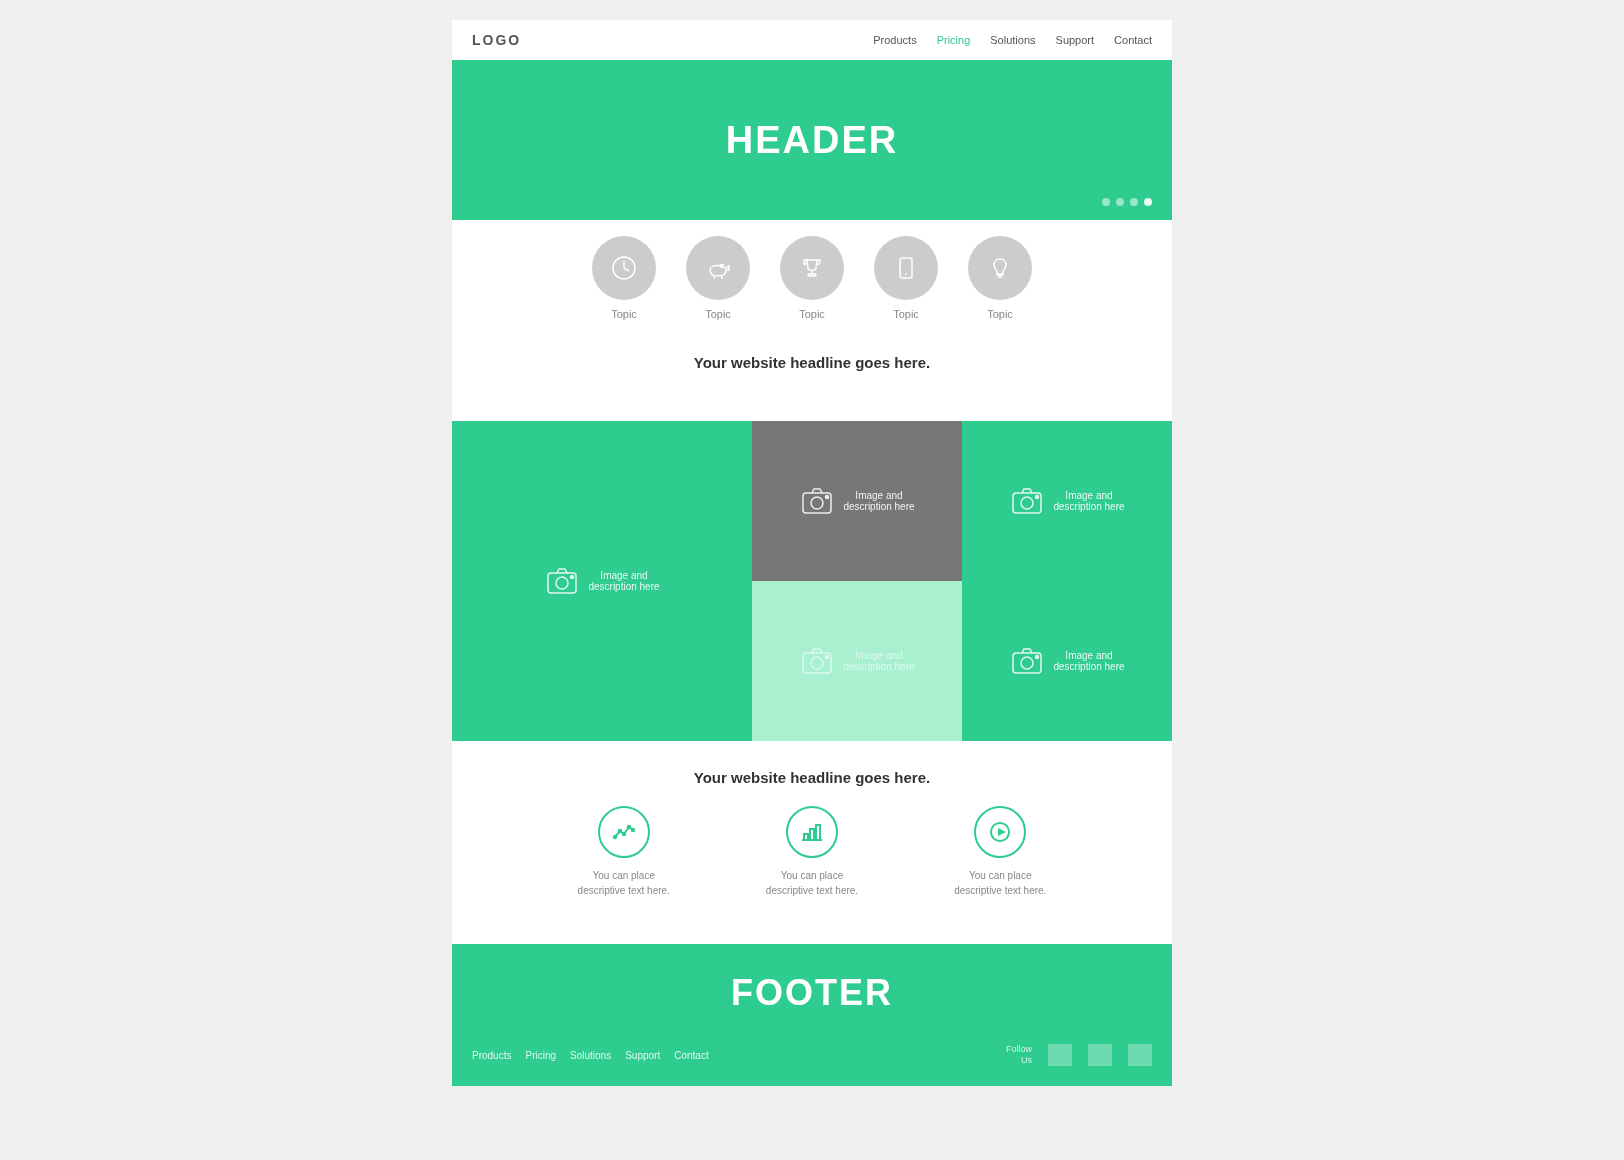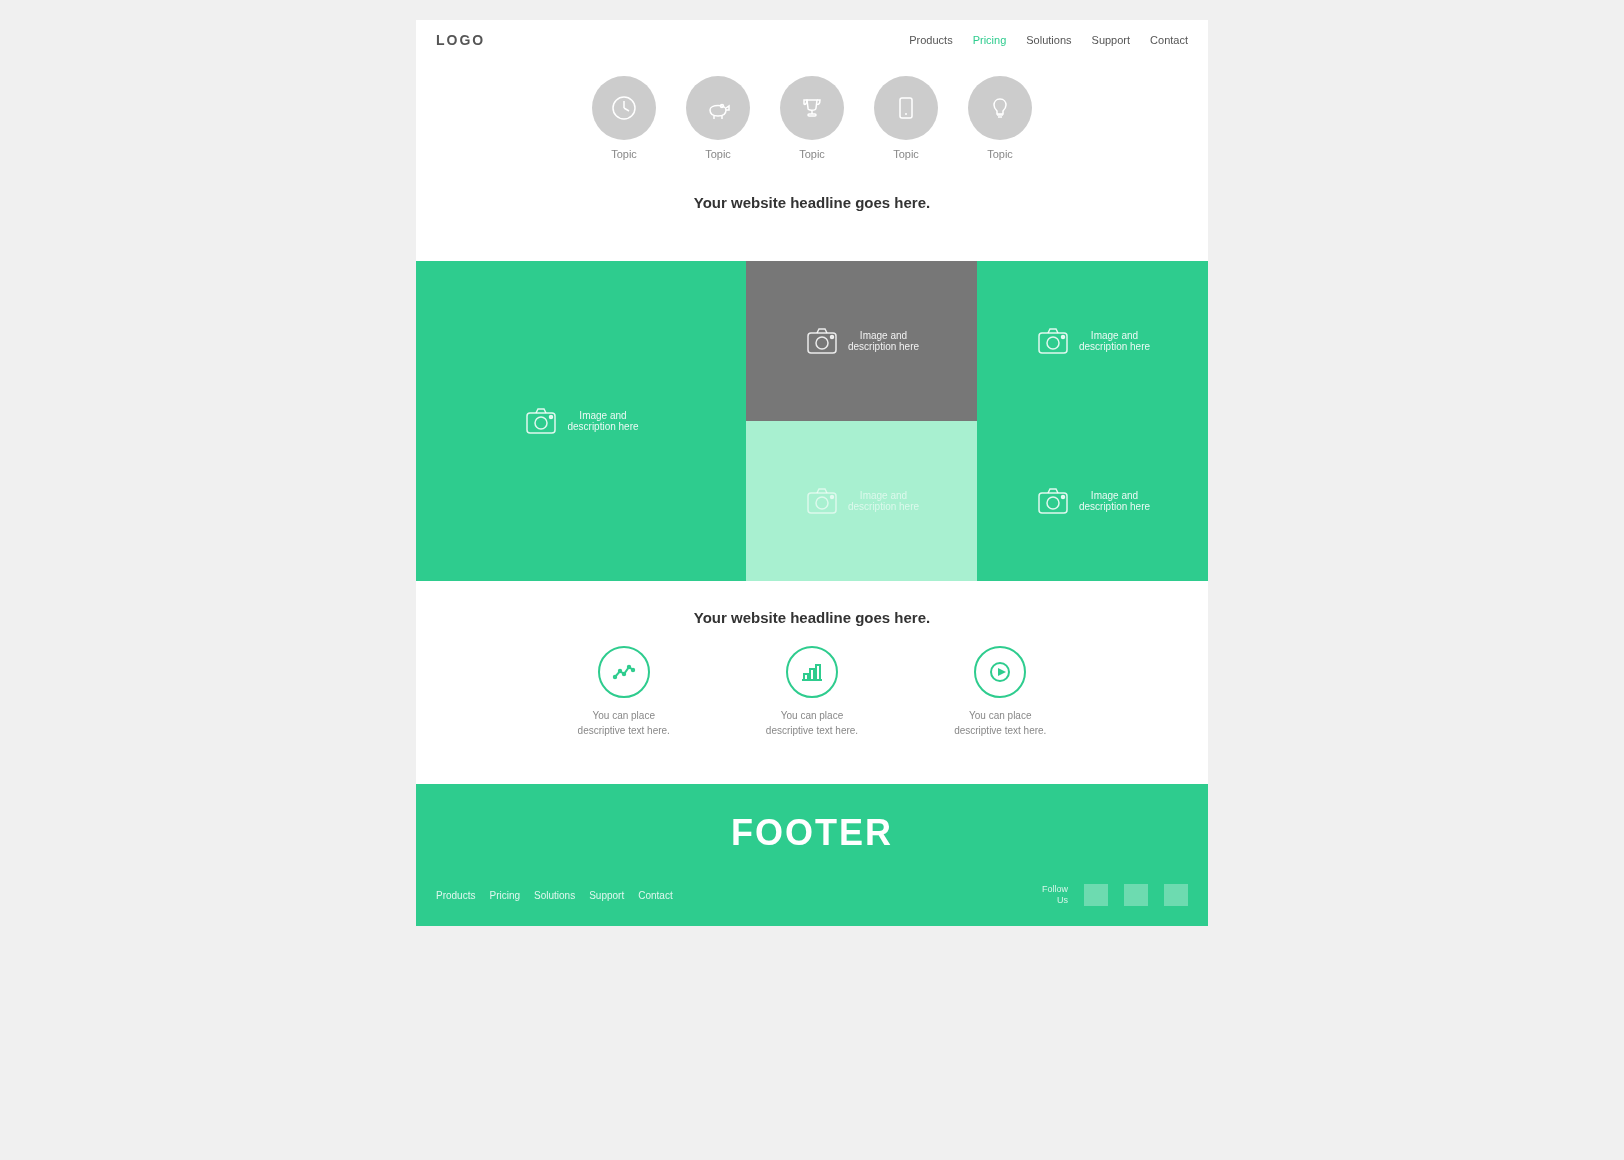--- a/index.html
+++ b/index.html
@@ -4,21 +4,21 @@
   <style>
     * { margin: 0; padding: 0; box-sizing: border-box; }
     body {
       background: #f0f0f0;
       font-family: Arial, sans-serif;
       display: flex;
       justify-content: center;
       padding: 20px 0;
     }
     .page-wrapper {
-      width: 792px;
+      width: 720px;
       background: #fff;
     }
 
     
     .navbar {
       background: #fff;
       display: flex;
       align-items: center;
       justify-content: space-between;
       padding: 12px 20px;
@@ -256,20 +256,29 @@
     <span class="navbar-logo">LOGO</span>
     <div class="navbar-links">
       <a href="#">Products</a>
       <a href="#" style="color:#2ecc8e;">Pricing</a>
       <a href="#">Solutions</a>
       <a href="#">Support</a>
       <a href="#">Contact</a>
     </div>
   </nav>
 
+  <div class="hero">
+    <div class="hero-title">HEADER</div>
+    <div class="hero-dots">
+      <div class="hero-dot"></div>
+      <div class="hero-dot"></div>
+      <div class="hero-dot"></div>
+      <div class="hero-dot active"></div>
+    </div>
+  </div>
 
   <div class="topics-section">
     <div class="topics-row">
 
       <div class="topic-item">
         <div class="topic-icon-circle">
           <svg viewBox="0 0 32 32">
             <circle cx="16" cy="16" r="11"></circle>
             <line x1="16" y1="9" x2="16" y2="16"></line>
             <line x1="16" y1="16" x2="21" y2="19"></line>

